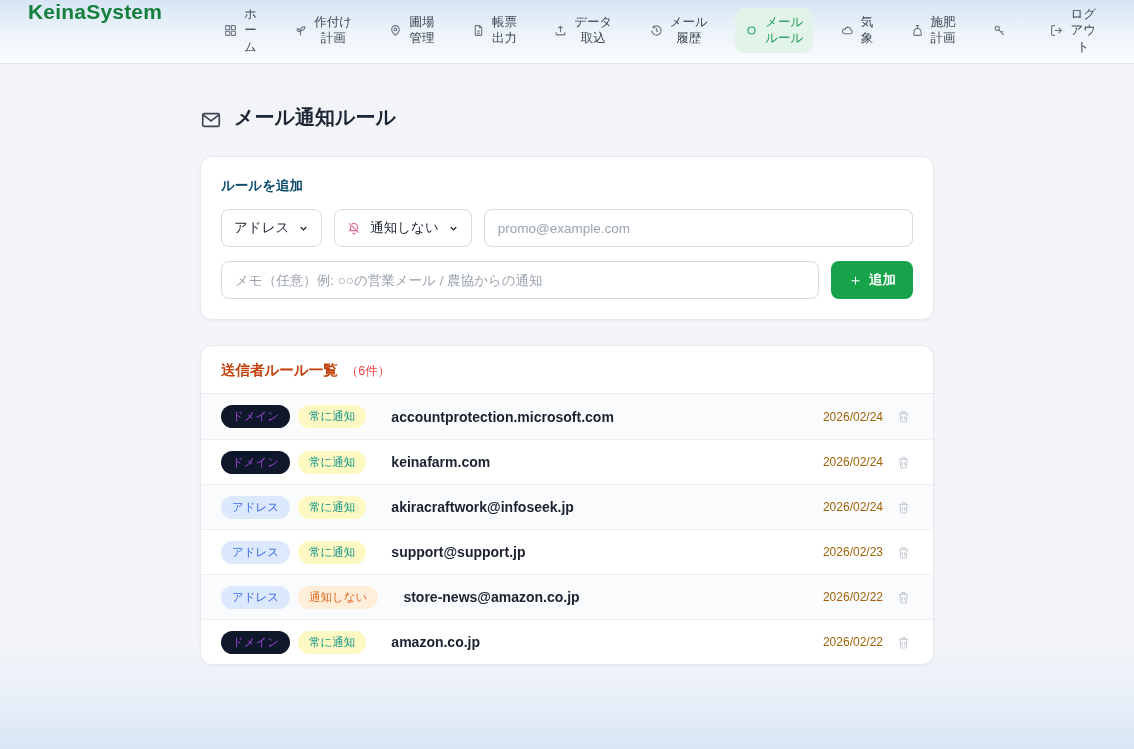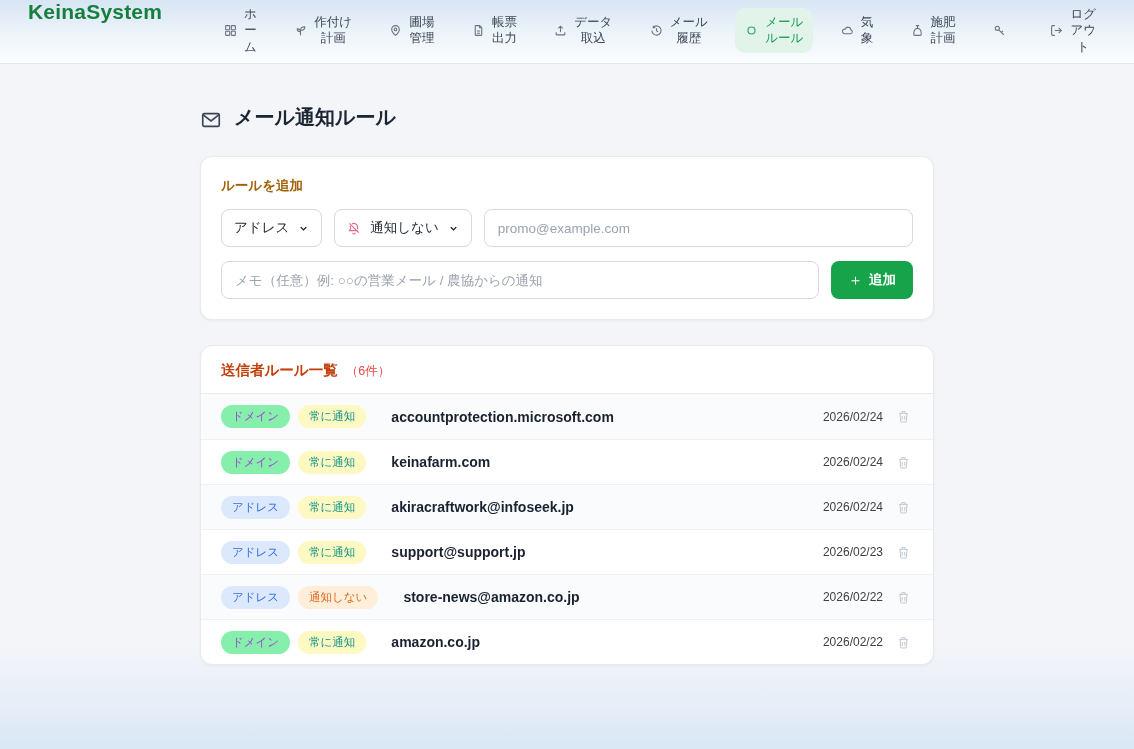--- a/index.html
+++ b/index.html
@@ -29,21 +29,21 @@
   .nav-item.active .nico { color:#2aa866; }
   
   .main { width:734px; margin:0 auto; padding-top:40px; }
   .page-title { display:flex; align-items:flex-end; gap:12px; font-size:20px; font-weight:700; color:#1c2533; }
   .page-title svg { width:22px; height:22px; color:#3a4452; }
   .card {
     background:#fff; border:1px solid #e8eaef; border-radius:12px;
     box-shadow:0 1px 3px rgba(16,24,40,.05); margin-top:25px;
   }
   .card.add { padding:20px; }
-  .add-heading { font-size:13.5px; font-weight:700; color:#a16207; }
+  .add-heading { font-size:13.5px; font-weight:700; color:#0c4a6e; }
   .form-row { display:flex; gap:12px; margin-top:14px; }
   .select {
     display:flex; align-items:center; gap:9px; height:38px; padding:0 12px;
     border:1px solid #d5d9e0; border-radius:8px; background:#fff; cursor:pointer;
     font-size:13.5px; color:#1b2330; white-space:nowrap;
   }
   .select .chev { width:11px; height:11px; color:#111827; }
   .bell-slash { width:14px; height:14px; color:#e26a94; }
   .tinput {
     flex:1; height:38px; border:1px solid #d5d9e0; border-radius:8px; padding:0 13px;
@@ -58,26 +58,26 @@
   .add-btn .plus { font-weight:400; font-size:15px; }
   
   .list-head { display:flex; align-items:baseline; gap:8px; padding:15px 20px 13px; border-bottom:1px solid #e8eaef; }
   .list-title { font-size:14.5px; font-weight:700; color:#c2410c; }
   .list-count { font-size:12.5px; color:#ef4444; }
   .rule-row { display:flex; align-items:center; height:45px; padding:0 20px; border-top:1px solid #eef0f4; }
   .rule-row:first-of-type { border-top:none; }
   .rule-row:nth-of-type(odd) { background:#fafbfc; }
   .rule-row:last-of-type { border-radius:0 0 12px 12px; }
   .badge { font-size:11.5px; padding:4px 11px; border-radius:999px; white-space:nowrap; }
-  .badge.domain  { background:#86efac; color:#9d45d8; }
+  .badge.domain  { background:#0f172a; color:#9d45d8; }
   .badge.address { background:#dce9fd; color:#3568e4; }
   .badge.always  { background:#fef9c3; color:#0d9488; margin-left:8px; }
   .badge.mute    { background:#ffeeda; color:#e0661f; margin-left:8px; }
   .rule-value { margin-left:25px; font-size:14px; font-weight:700; color:#1a2230; }
-  .rule-date { margin-left:auto; font-size:12px; color:#404040; }
+  .rule-date { margin-left:auto; font-size:12px; color:#a16207; }
   .trash-btn { margin-left:11px; background:none; border:none; cursor:pointer; color:#c6ccd6; display:flex; padding:2px; }
   .trash-btn svg { width:15px; height:15px; }
 </style>
 </head>
 <body>
 
 <header class="topbar">
   <div class="brand">KeinaSystem</div>
   <nav class="nav">
     <div class="nav-item">

